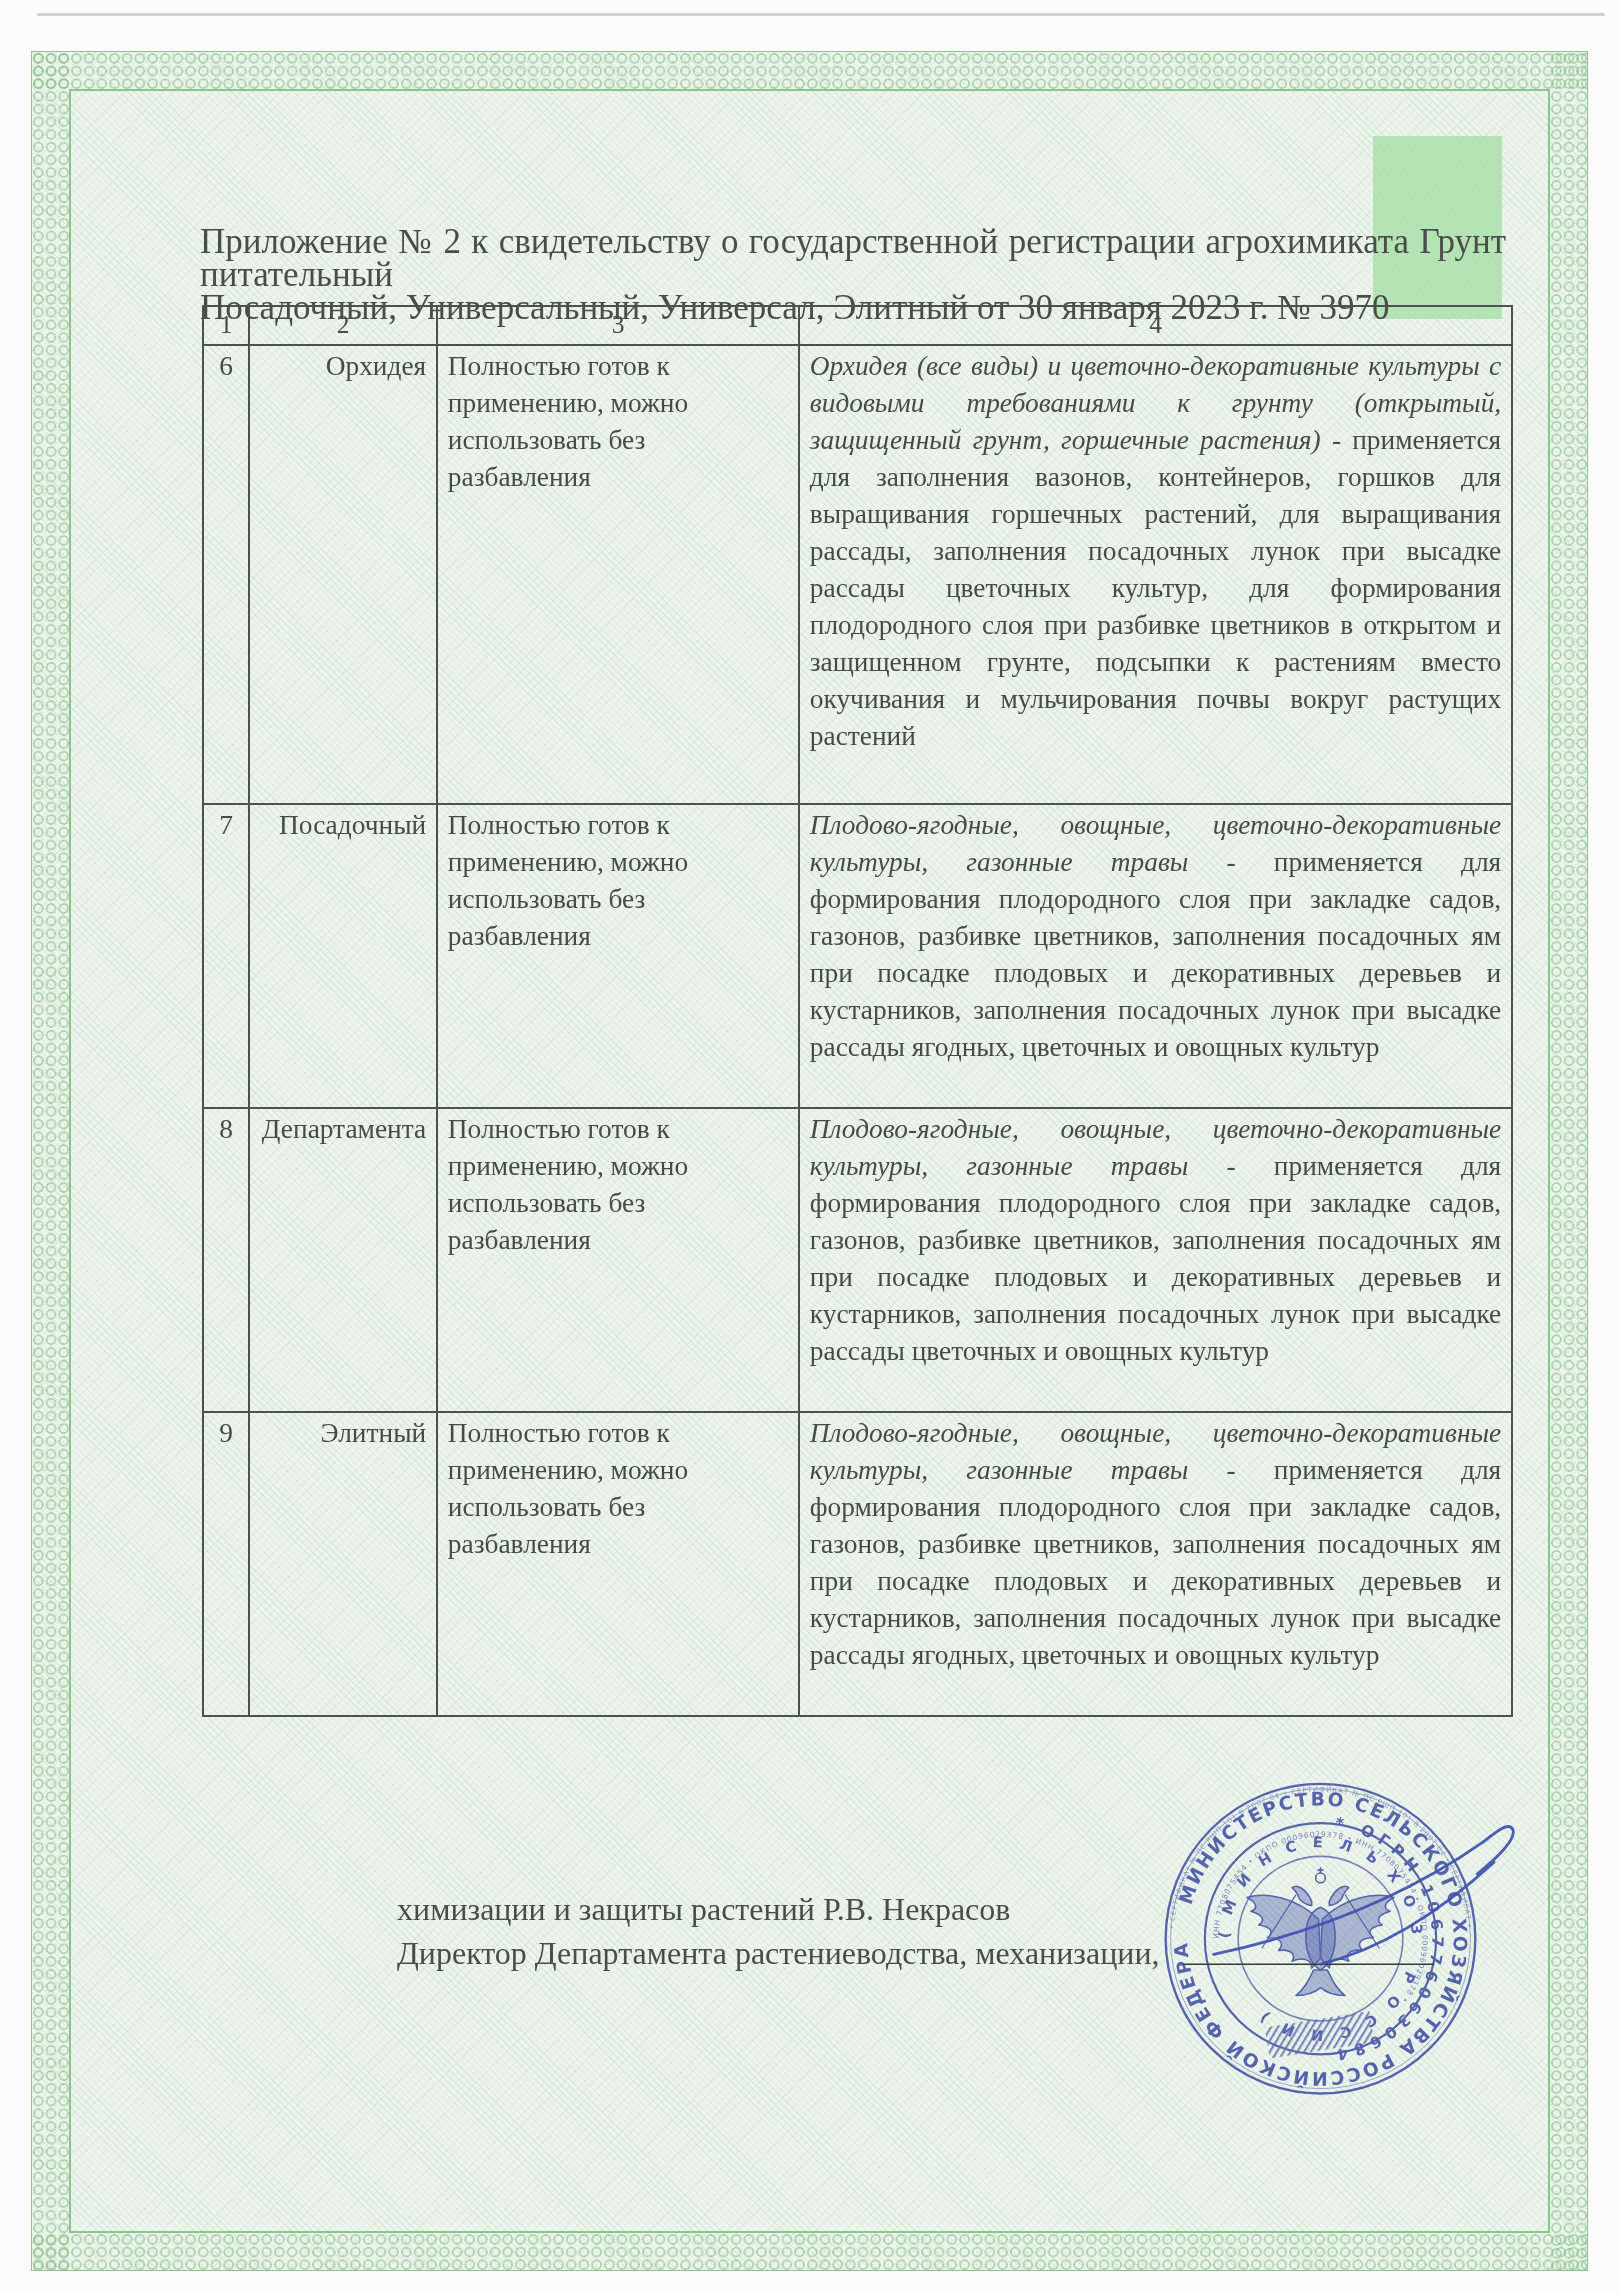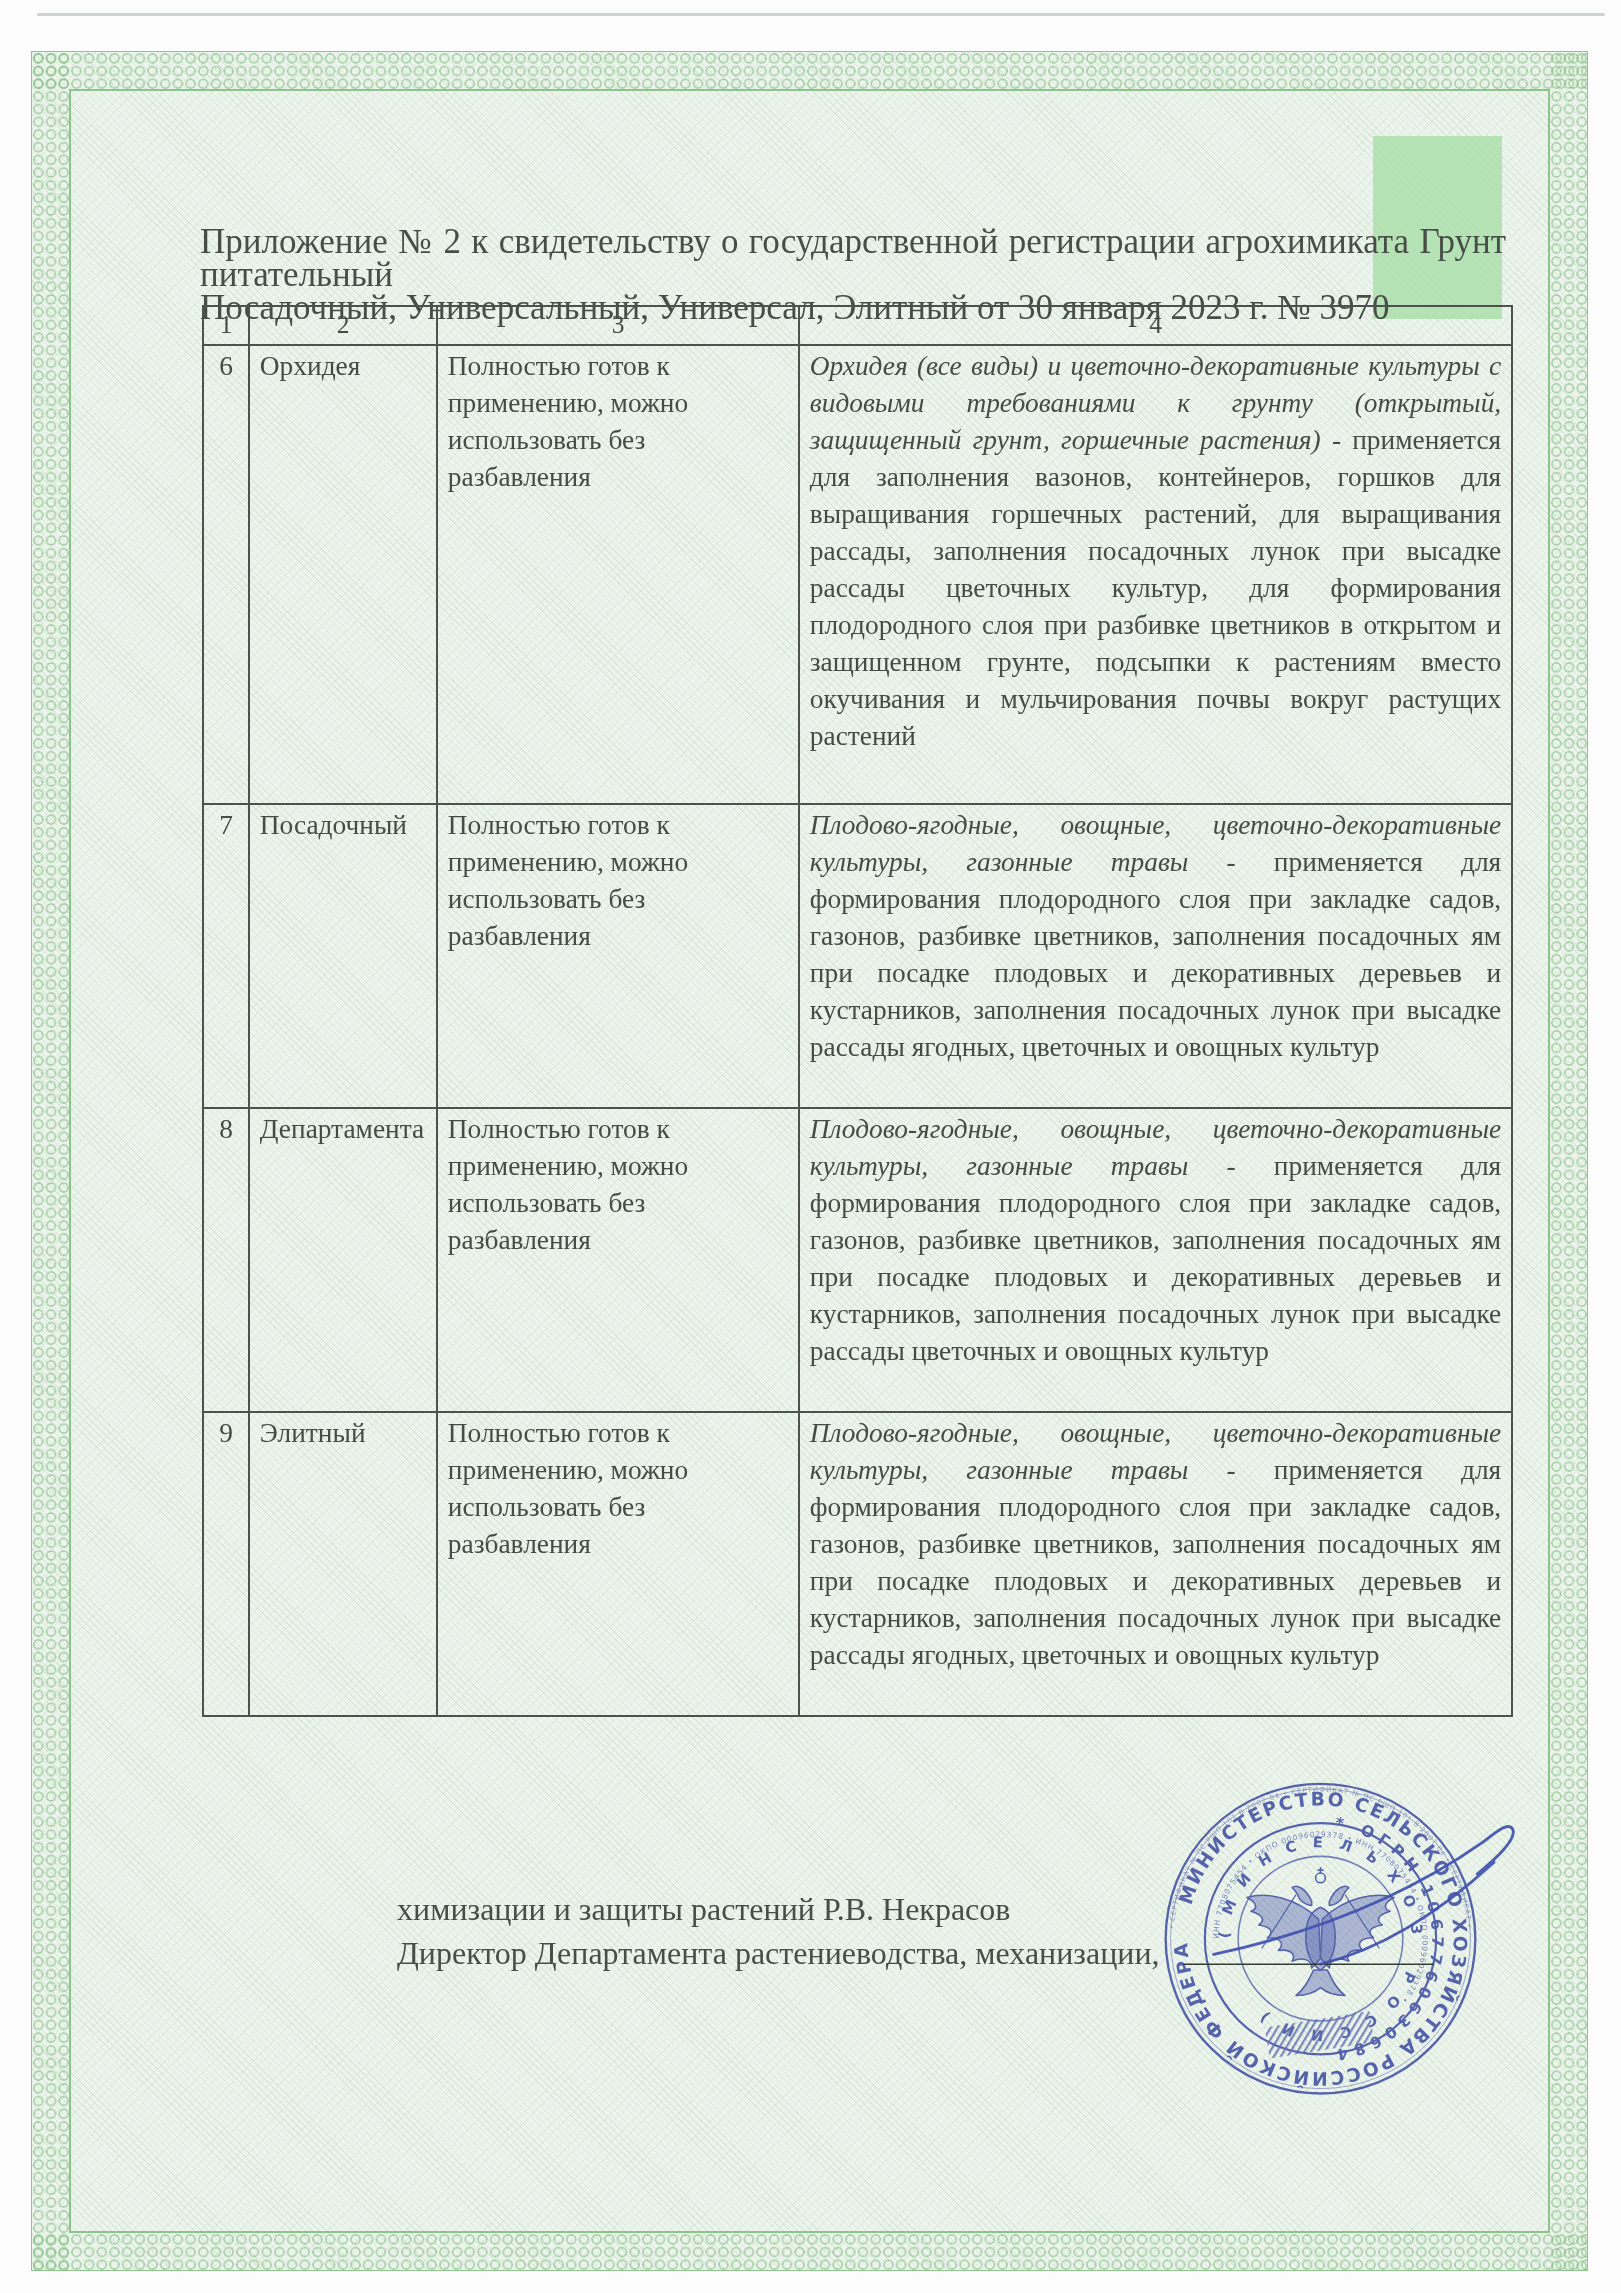--- a/index.html
+++ b/index.html
@@ -41,21 +41,21 @@
   table.doc{
     position:absolute;left:170px;top:253px;width:1305px;
     border-collapse:collapse;table-layout:fixed;
   }
   table.doc td{
     border:2px solid #4e524e;vertical-align:top;
     font-size:27.4px;line-height:37px;color:#454b45;
     padding:2px 9.8px;
   }
   td.c1{width:44px;text-align:center;padding:2px 2px;}
-  td.c2{width:186px;text-align:left;}
+  td.c2{width:186px;text-align:right;}
   td.c3{width:360px;text-align:left;padding:2px 7.8px;}
   td.c4{width:711px;text-align:justify;padding:2px 12.7px;}
   tr.hdr td{height:37px;line-height:35px;text-align:center;font-size:25.5px;padding:0;}
   tr.r-big td{height:453px;}
   tr.r-mid td{height:298px;}
   .ital{font-style:italic;}
 
   .signature{
     position:absolute;left:365px;top:1835px;width:882px;
     font-size:32px;line-height:44px;color:#474d47;

